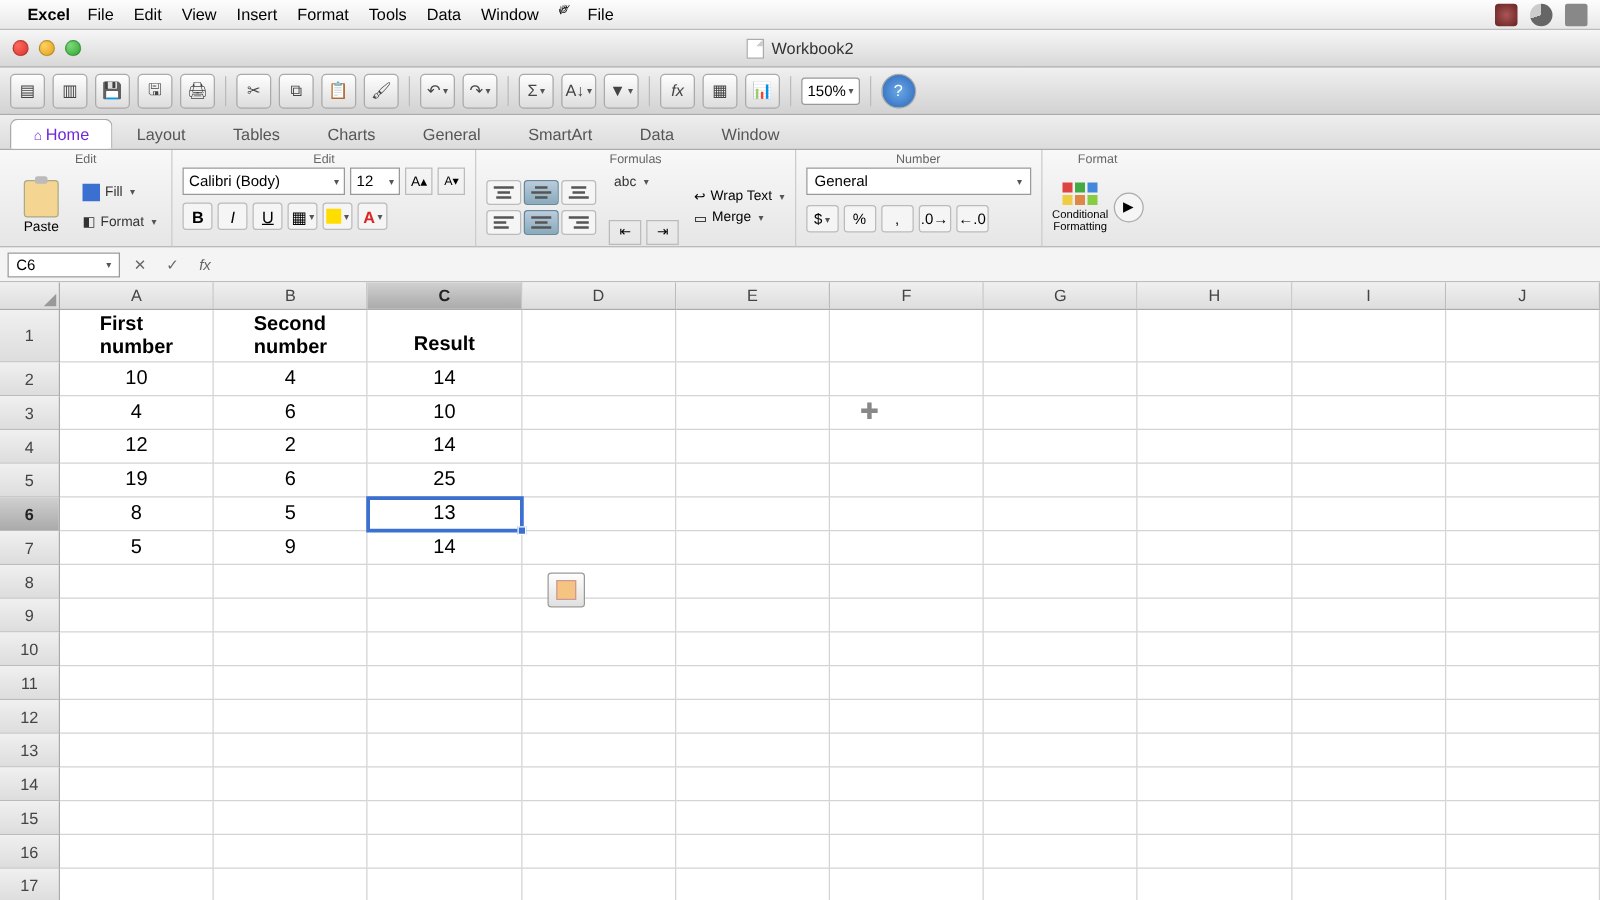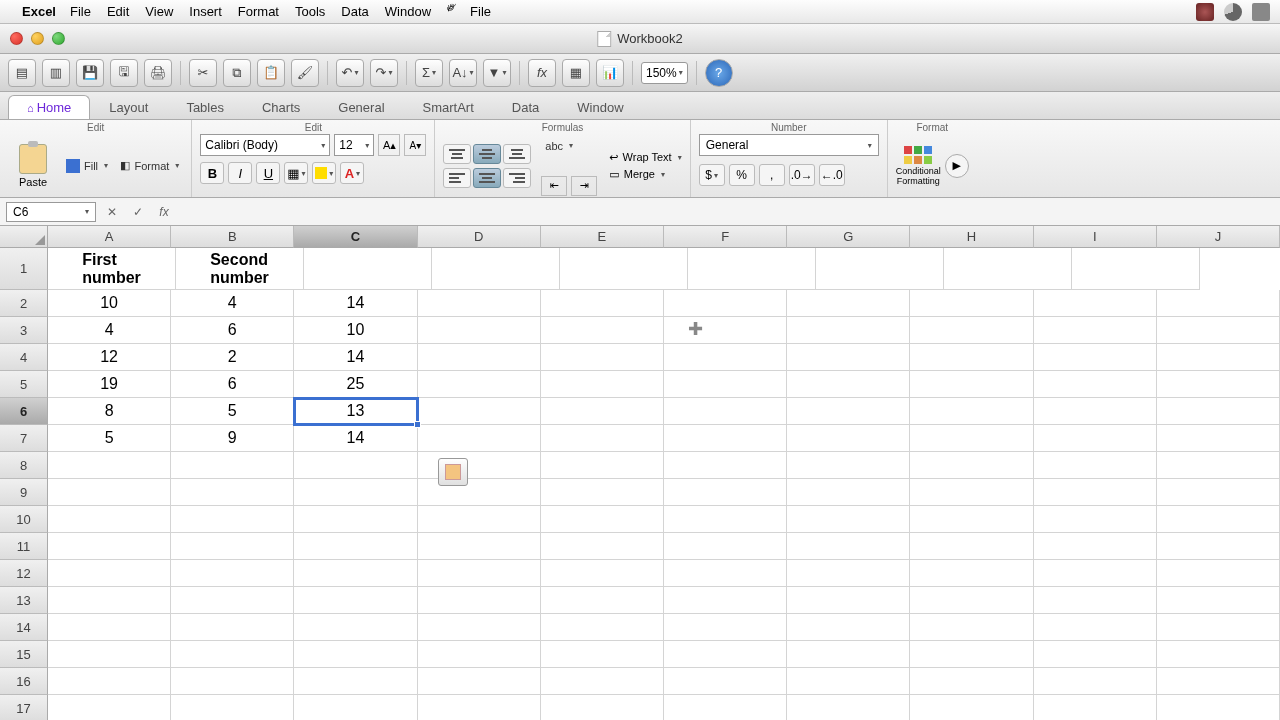--- a/index.html
+++ b/index.html
@@ -33,21 +33,21 @@
 .rtab .home-icon { font-size: 11px; margin-right: 3px; }
 
 .ribbon { background: linear-gradient(#f8f8f8, #e6e6e6); height: 78px; display: flex; border-bottom: 1px solid #aaa; }
 .rgroup { border-right: 1px solid #ccc; padding: 2px 8px 0 8px; display: flex; flex-direction: column; }
 .rgroup-label { text-align: center; font-size: 10px; color: #666; padding-bottom: 1px; }
 .rgroup-body { flex: 1; display: flex; align-items: center; gap: 4px; }
 .paste-big { display: flex; flex-direction: column; align-items: center; justify-content: center; width: 50px; height: 56px; }
 .paste-big .clipboard { width: 28px; height: 30px; background: #f4d592; border: 1px solid #aa8; border-radius: 3px; position: relative; }
 .paste-big .clipboard::before { content:""; position:absolute; top:-4px; left:50%; transform:translateX(-50%); width:10px; height:6px; background:#bbb; border-radius:2px; }
 .paste-big .lbl { font-size: 11px; margin-top: 2px; }
-.vpair { display: flex; gap: 4px; }
+.vpair { display: flex; flex-direction: column; gap: 4px; }
 .mini-btn { display: flex; align-items: center; gap: 4px; font-size: 11px; color: #333; cursor: pointer; height: 20px; padding: 0 4px; }
 .drop-arrow { font-size: 8px; color: #555; margin-left: 2px; }
 .font-name { background:#fff; border:1px solid #999; height:22px; width:130px; font-size:12px; padding:0 4px; display:flex; align-items:center; }
 .font-size { background:#fff; border:1px solid #999; height:22px; width:40px; font-size:12px; padding:0 4px; display:flex; align-items:center; }
 .biub { display:flex; gap:4px; }
 .biub .b { width:24px; height:22px; border:1px solid #bbb; border-radius:3px; display:flex; align-items:center; justify-content:center; font-size:13px; background:#f5f5f5; cursor:pointer; }
 .align-btns { display:grid; grid-template-columns: repeat(3, 28px); gap:2px; }
 .align-btns .b { height:20px; border:1px solid #bbb; border-radius:3px; background:#f5f5f5; display:flex; align-items:center; justify-content:center; cursor:pointer; }
 .align-btns .b.active { background: linear-gradient(#bcd, #8ab); border-color:#689; }
 .lines { display:flex; flex-direction:column; gap:2px; align-items:center; }
@@ -385,20 +385,21 @@
       <div class="row-h" style="height: 27px;">13</div>
       <div class="row-h" style="height: 27px;">14</div>
       <div class="row-h" style="height: 27px;">15</div>
       <div class="row-h" style="height: 27px;">16</div>
       <div class="row-h" style="height: 27px;">17</div>
     </div>
   <div class="cells" id="cells">
       <div class="row">
         <div class="cell header-text" style="width: 128px; height: 42px;">First<br>number</div>
         <div class="cell header-text" style="width: 128px; height: 42px;">Second<br>number</div>
+        <div class="cell header-text" style="width: 128px; height: 42px; align-items: flex-end; padding-bottom: 4px;">Result</div>
         <div class="cell" style="width: 128px; height: 42px;"></div>
         <div class="cell" style="width: 128px; height: 42px;"></div>
         <div class="cell" style="width: 128px; height: 42px;"></div>
         <div class="cell" style="width: 128px; height: 42px;"></div>
         <div class="cell" style="width: 128px; height: 42px;"></div>
         <div class="cell" style="width: 128px; height: 42px;"></div>
         <div class="cell" style="width: 128px; height: 42px;"></div>
       </div>
       <div class="row">
         <div class="cell" style="width: 128px; height: 27px;">10</div>

